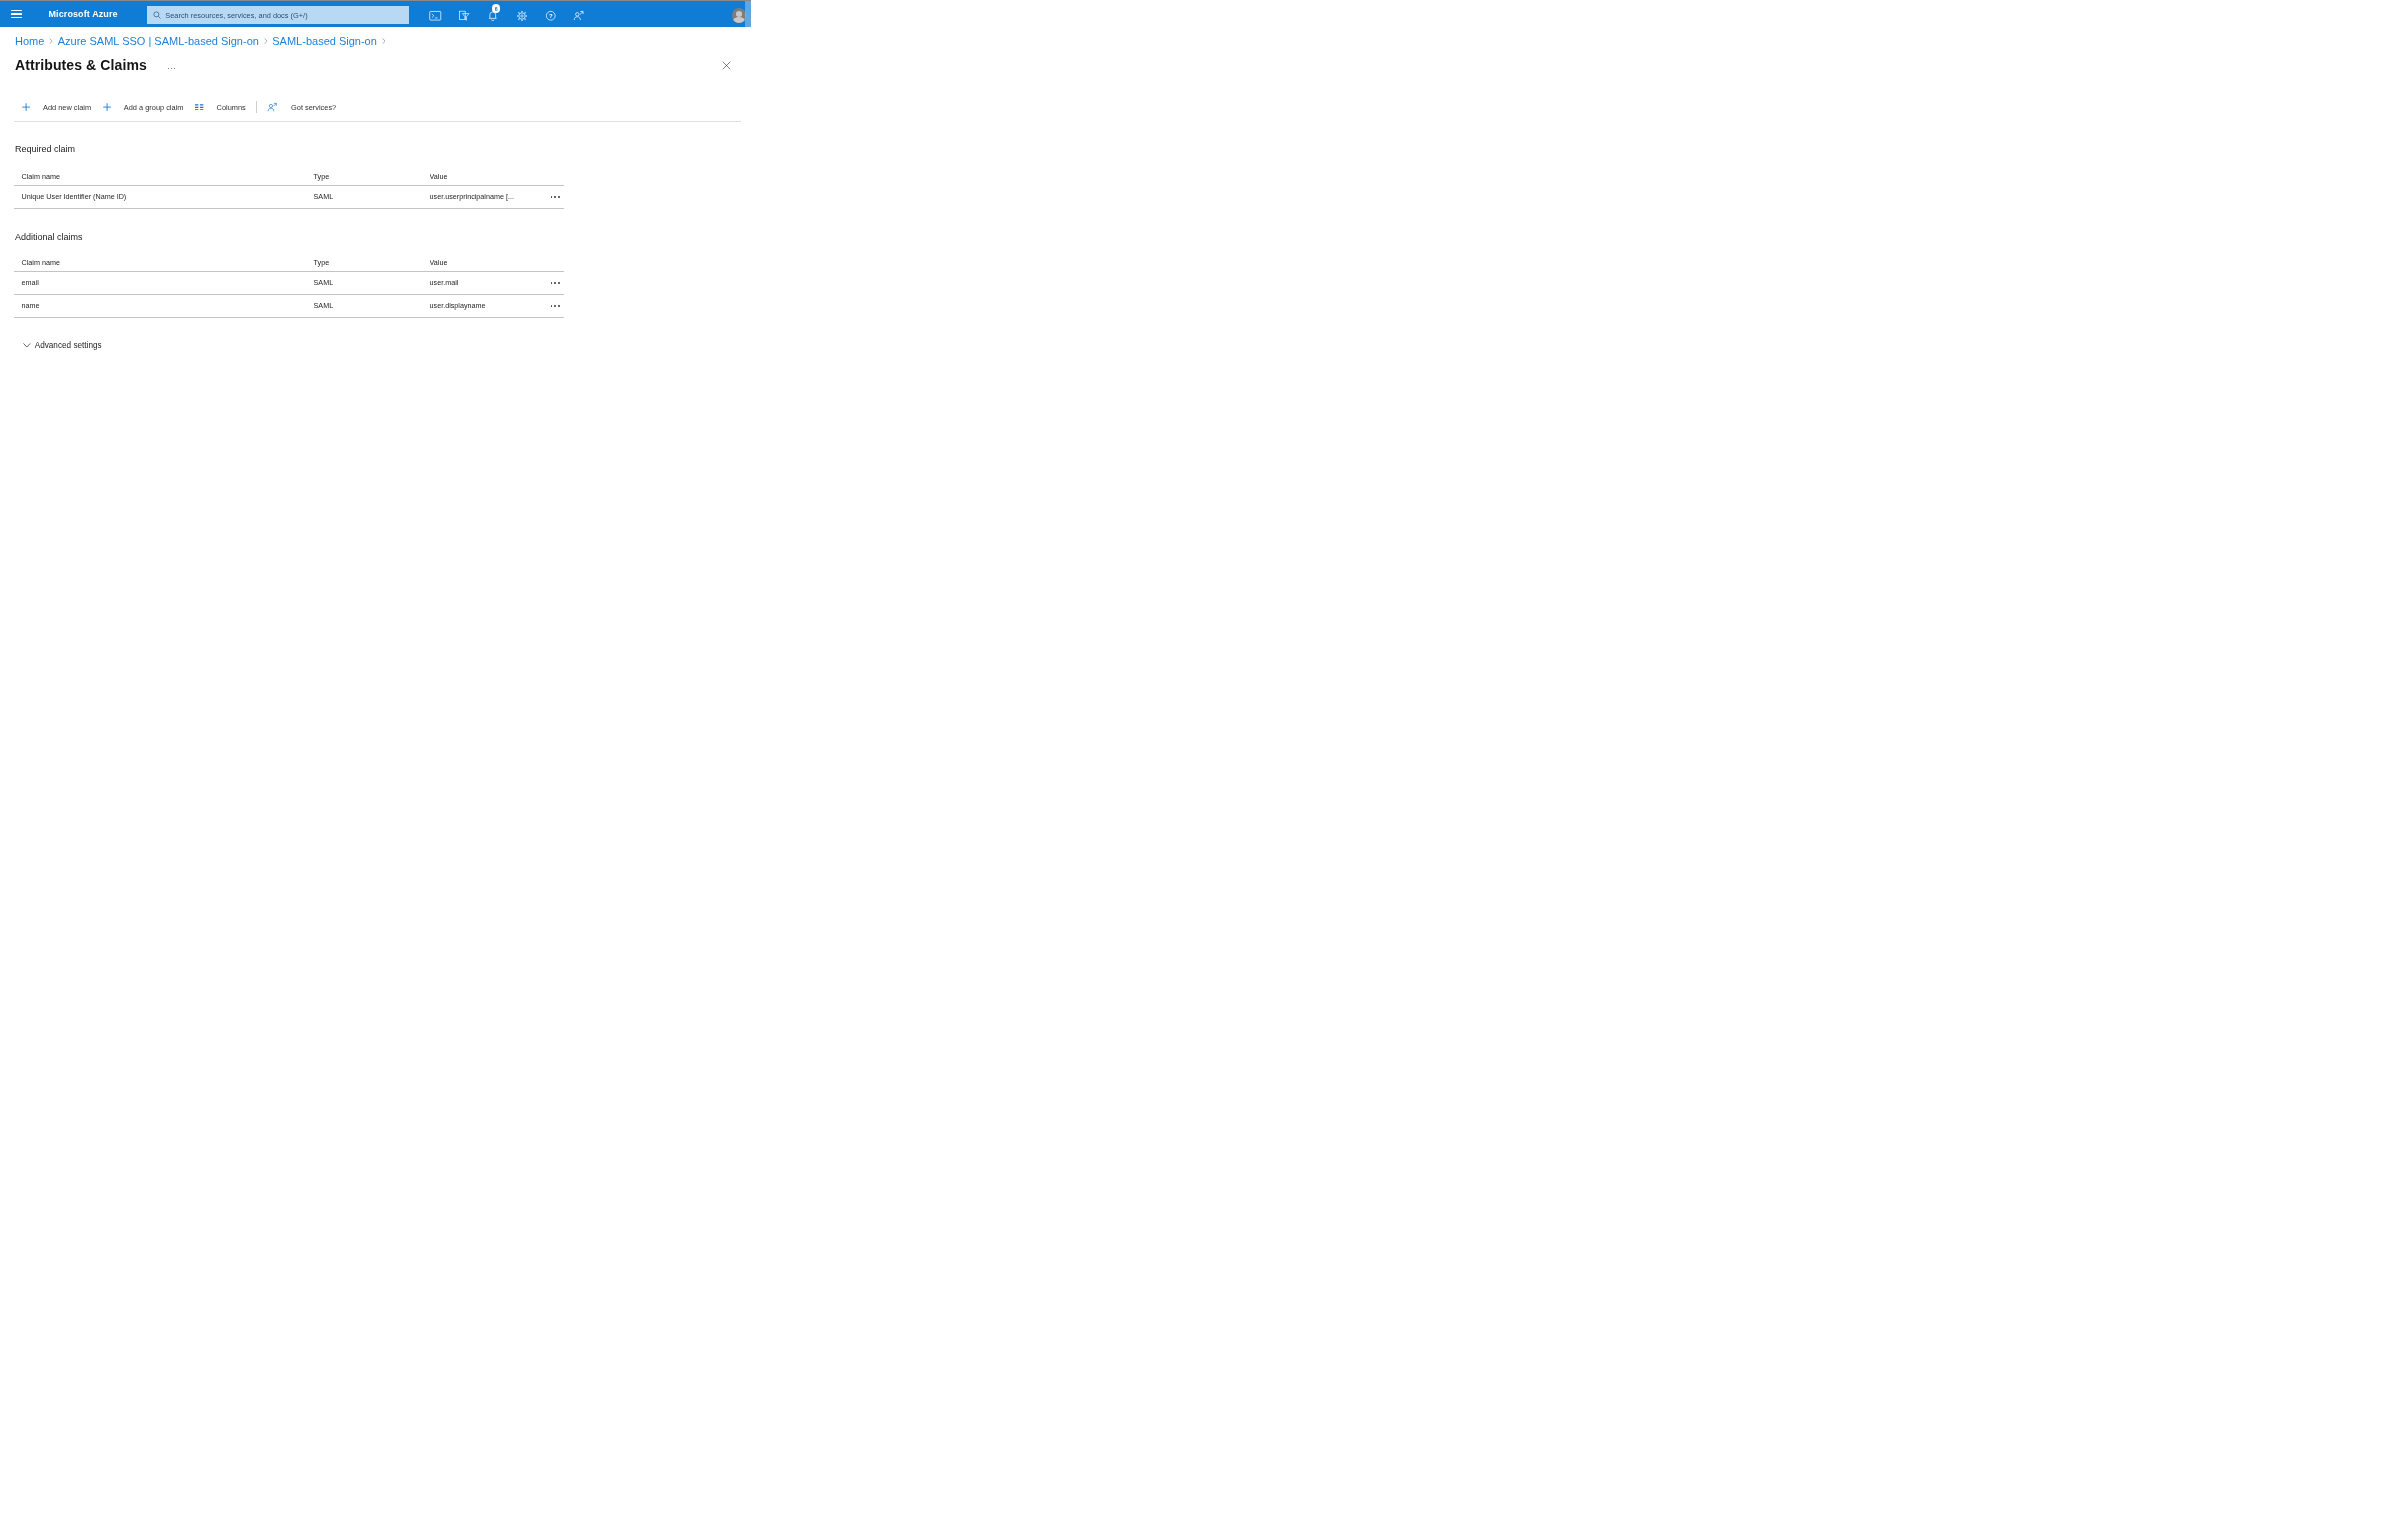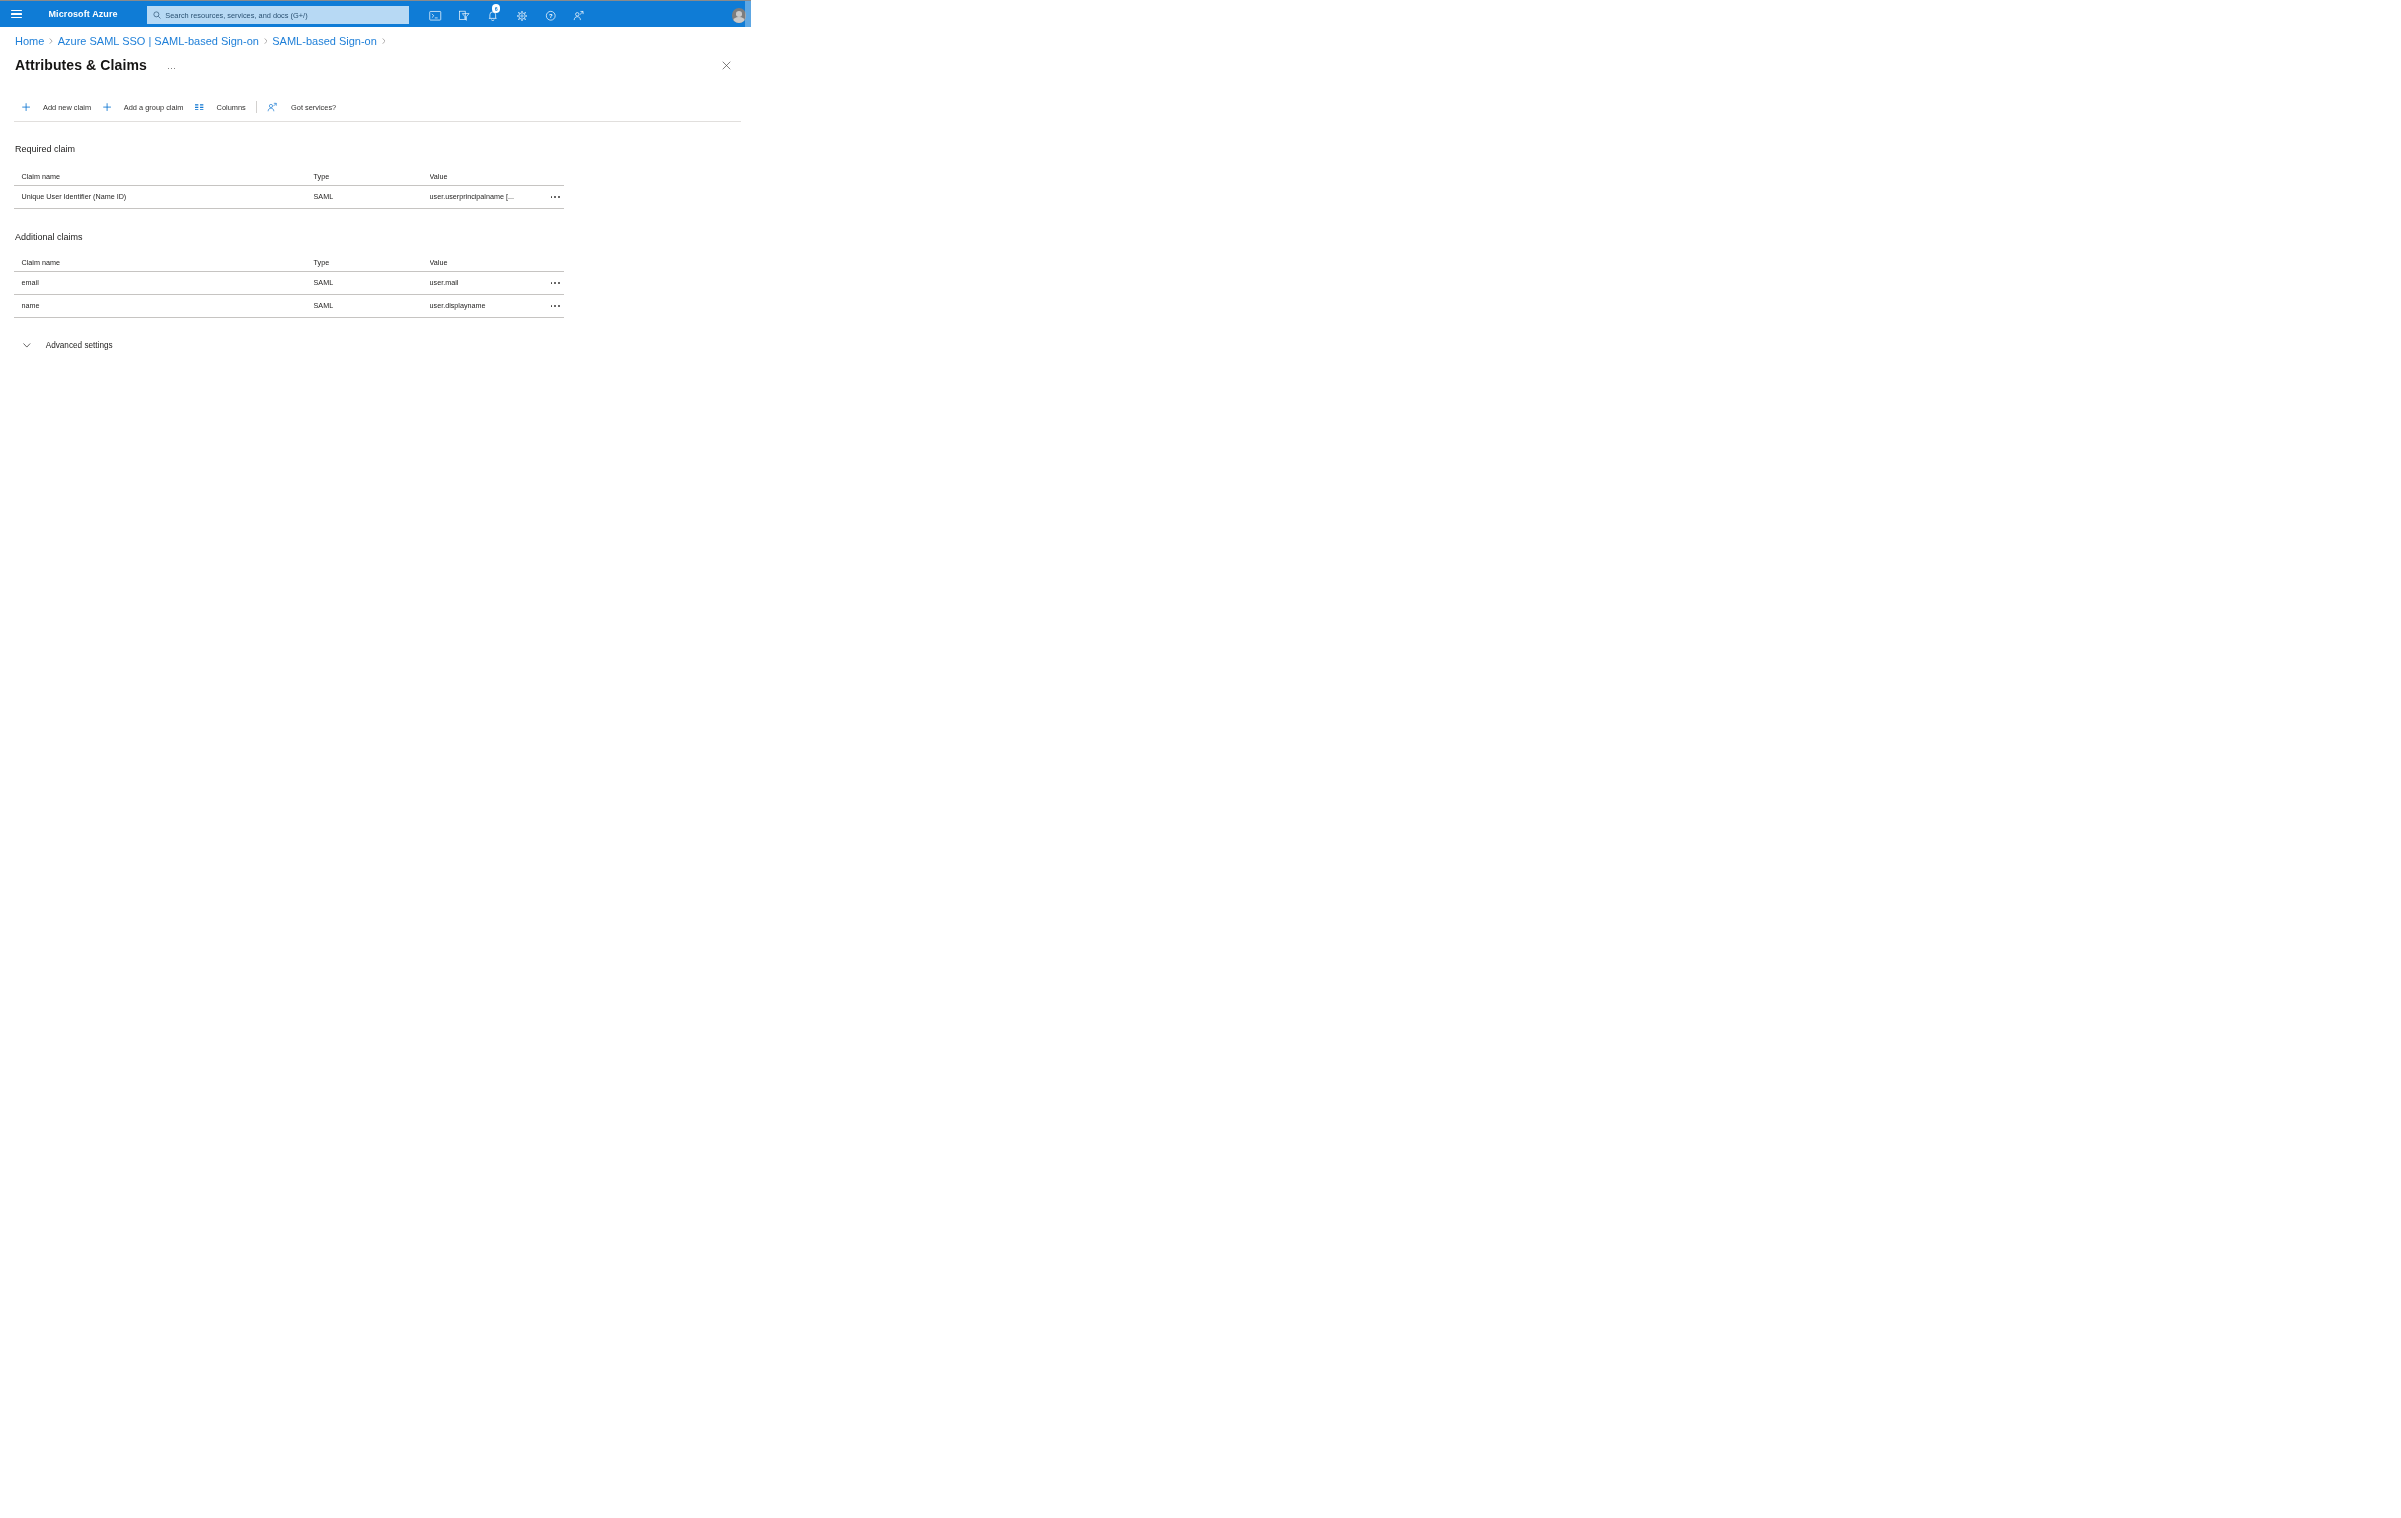--- a/index.html
+++ b/index.html
@@ -57,21 +57,21 @@
   .trow { display:flex; align-items:center; height:23px; padding-left:7.2px;
           border-bottom:0.5px solid #c6c4c2; color:#201f1e; }
   .c-name { width:292px; }
   .c-type { width:116px; }
   .c-value { flex:1; white-space:nowrap; overflow:hidden; }
   .c-menu { width:22px; display:flex; justify-content:flex-end; padding-right:3.8px; }
   .row-menu { display:flex; gap:1.7px; background:none; border:none; cursor:pointer; padding:2.9px 1px; }
   .row-menu i { width:1.9px; height:1.9px; border-radius:50%; background:#3b3a39; }
 
   
-  .advanced { display:flex; align-items:center; gap:15px; margin:23px 0 0 23px; background:none;
+  .advanced { display:flex; align-items:center; gap:4px; margin:23px 0 0 23px; background:none;
               border:none; cursor:pointer; font-family:"Liberation Sans", sans-serif; }
   .advanced span { font-size:8.2px; color:#252423; }
 </style>
 </head>
 <body>
 
 <div class="top-edge"></div>
 
 <header class="topbar">
   <button class="hamburger">

